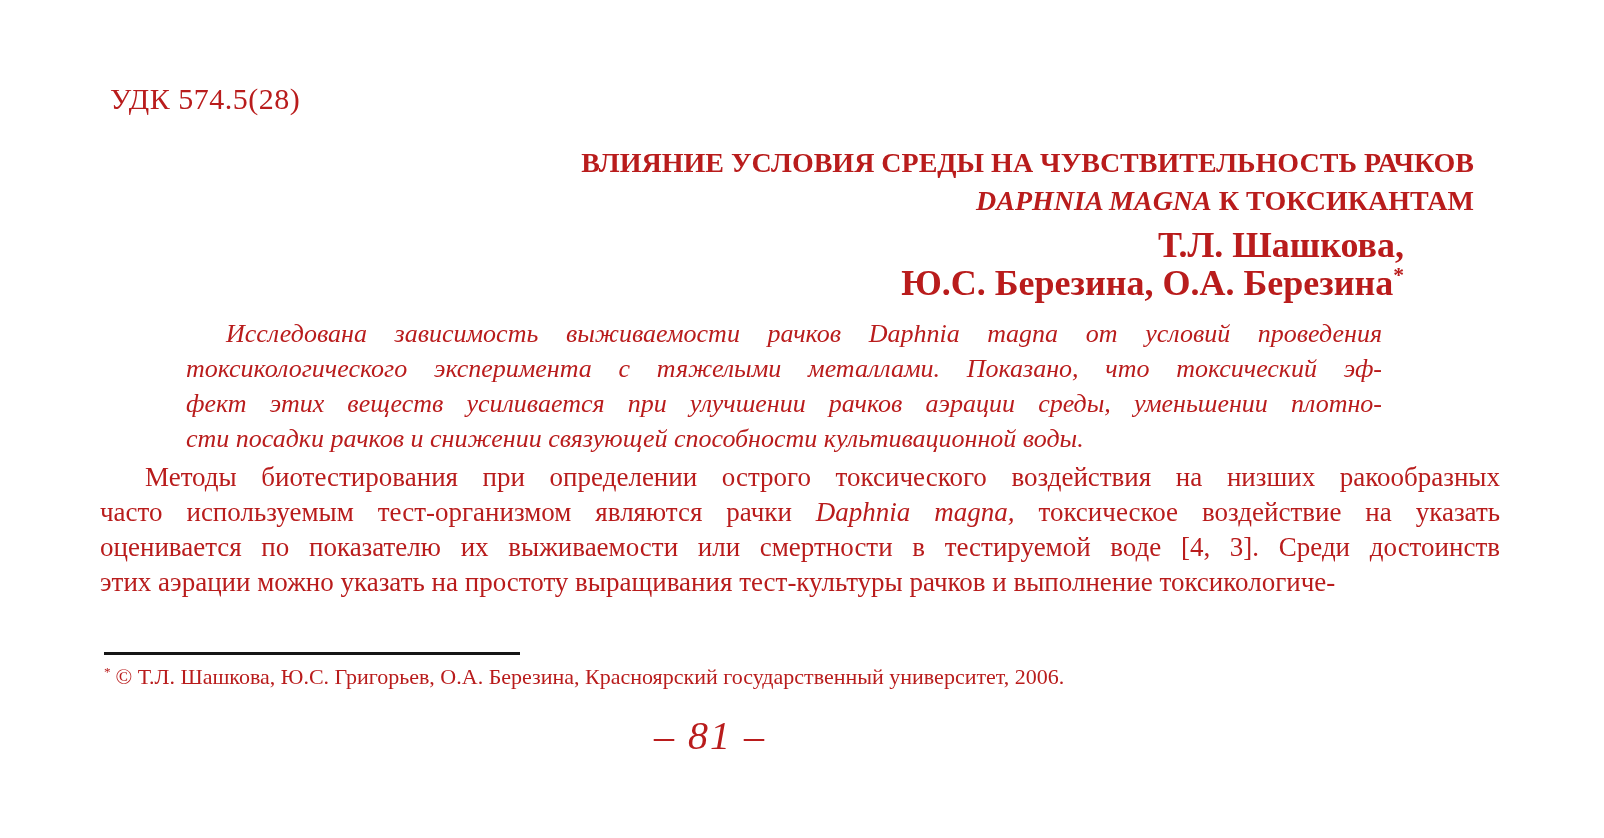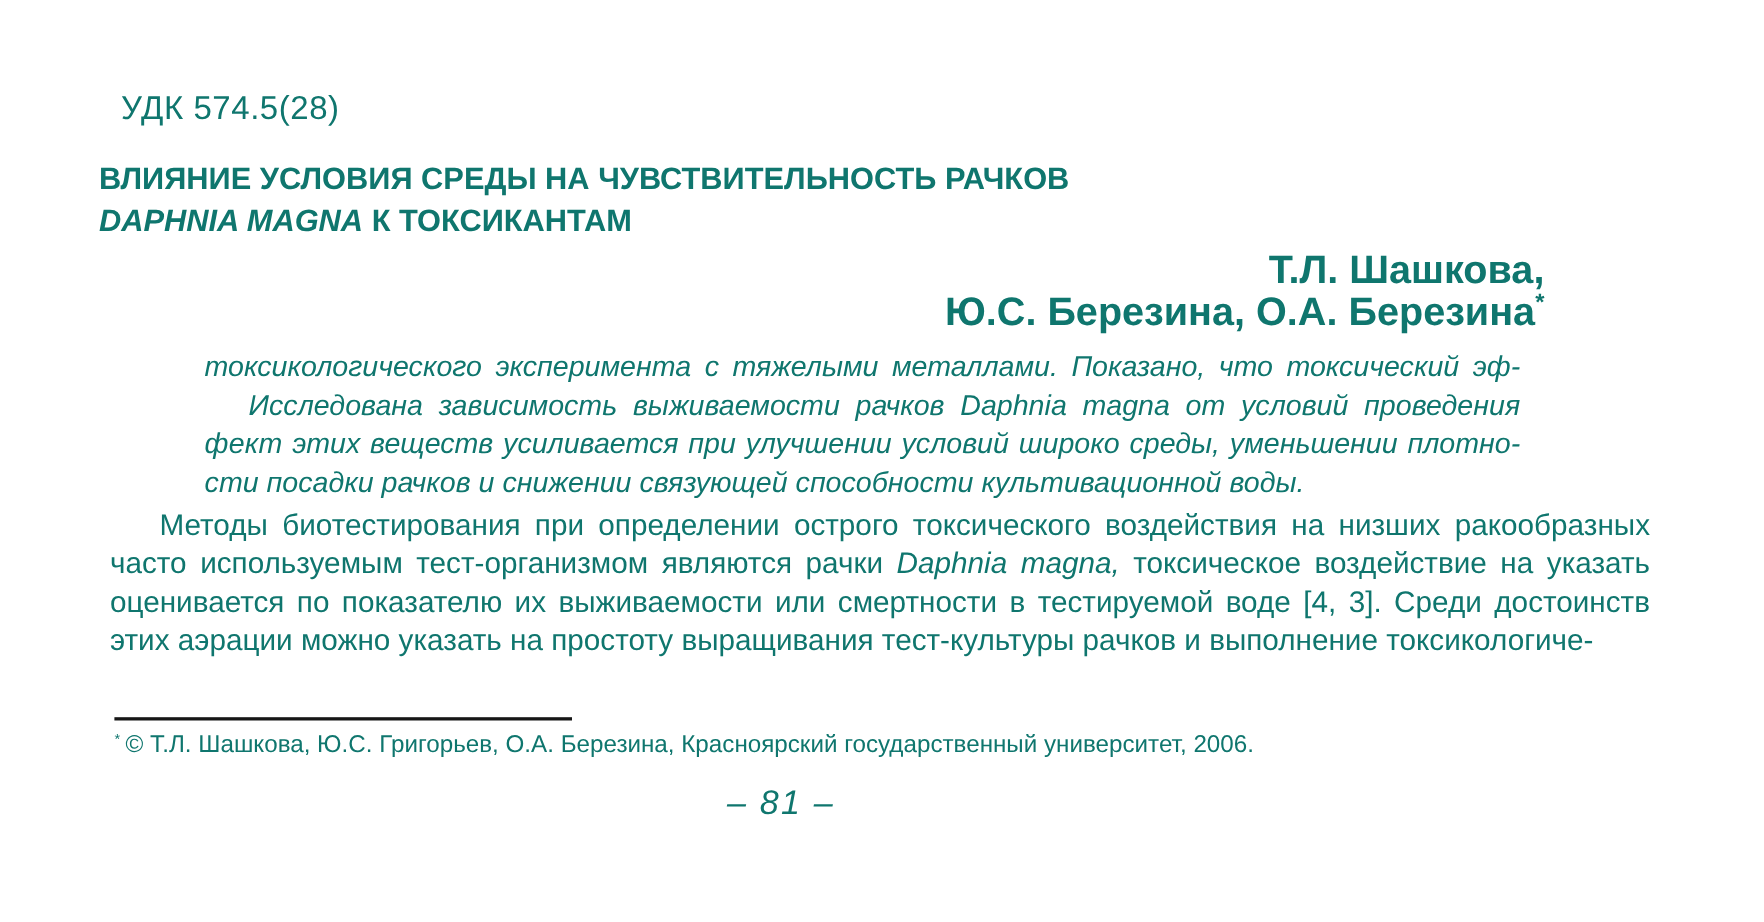--- a/index.html
+++ b/index.html
@@ -5,37 +5,37 @@
   html, body {
     margin: 0;
     padding: 0;
     background: #ffffff;
   }
   .page {
     position: relative;
     width: 1604px;
     height: 838px;
     background: #ffffff;
-    font-family: Liberation Sans, sans-serif;
-    color: #0f766e;
+    font-family: Liberation Serif, serif;
+    color: #b91c1c;
     overflow: hidden;
   }
   .udc {
     position: absolute;
     left: 110px;
     top: 82px;
     font-size: 30px;
     letter-spacing: 0.5px;
   }
   .title {
     position: absolute;
     left: 90px;
     right: 130px;
     top: 144px;
-    text-align: left;
+    text-align: right;
     font-weight: bold;
     font-size: 28px;
     line-height: 38px;
   }
   .title .t-line { display: block; }
   .italic { font-style: italic; margin-top: 16px; }
   .authors {
     position: absolute;
     right: 200px;
     top: 226px;
@@ -93,21 +93,21 @@
     line-height: 30px;
   }
   .footnote sup.marker { margin-right: 5px; }
   .pageno {
     position: absolute;
     left: 0;
     width: 1420px;
     top: 712px;
     text-align: center;
     font-style: italic;
-    font-size: 31px;
+    font-size: 40px;
     letter-spacing: 2px;
   }
 </style>
 </head>
 <body>
 
 <div class="page">
 
   <div class="udc">УДК 574.5(28)</div>
 
@@ -115,23 +115,23 @@
     <span class="t-line">ВЛИЯНИЕ УСЛОВИЯ СРЕДЫ НА ЧУВСТВИТЕЛЬНОСТЬ РАЧКОВ</span>
     <span class="t-line"><span class="italic">DAPHNIA MAGNA</span> <span>К ТОКСИКАНТАМ</span></span>
   </div>
 
   <div class="authors">
     <span class="a-line">Т.Л. Шашкова,</span>
     <span class="a-line"><span>Ю.С. Березина, О.А. Березина</span><sup class="marker">*</sup></span>
   </div>
 
   <div class="abstract">
+    <div class="jline indent-abs">Исследована зависимость выживаемости рачков Daphnia magna от условий проведения</div>
     <div class="jline">токсикологического эксперимента с тяжелыми металлами. Показано, что токсический эф-</div>
-    <div class="jline indent-abs">Исследована зависимость выживаемости рачков Daphnia magna от условий проведения</div>
-    <div class="jline">фект этих веществ усиливается при улучшении условий широко среды, уменьшении плотно-</div>
+    <div class="jline">фект этих веществ усиливается при улучшении рачков аэрации среды, уменьшении плотно-</div>
     <div class="lastline">сти посадки рачков и снижении связующей способности культивационной воды.</div>
   </div>
 
   <div class="body-par">
     <div class="jline indent-body">Методы биотестирования при определении острого токсического воздействия на низших ракообразных</div>
     <div class="jline"><span>часто используемым тест-организмом являются рачки </span><span class="italic">Daphnia magna,</span><span> токсическое воздействие на указать</span></div>
     <div class="jline">оценивается по показателю их выживаемости или смертности в тестируемой воде [4, 3]. Среди достоинств</div>
     <div class="lastline">этих аэрации можно указать на простоту выращивания тест-культуры рачков и выполнение токсикологиче-</div>
   </div>
 

